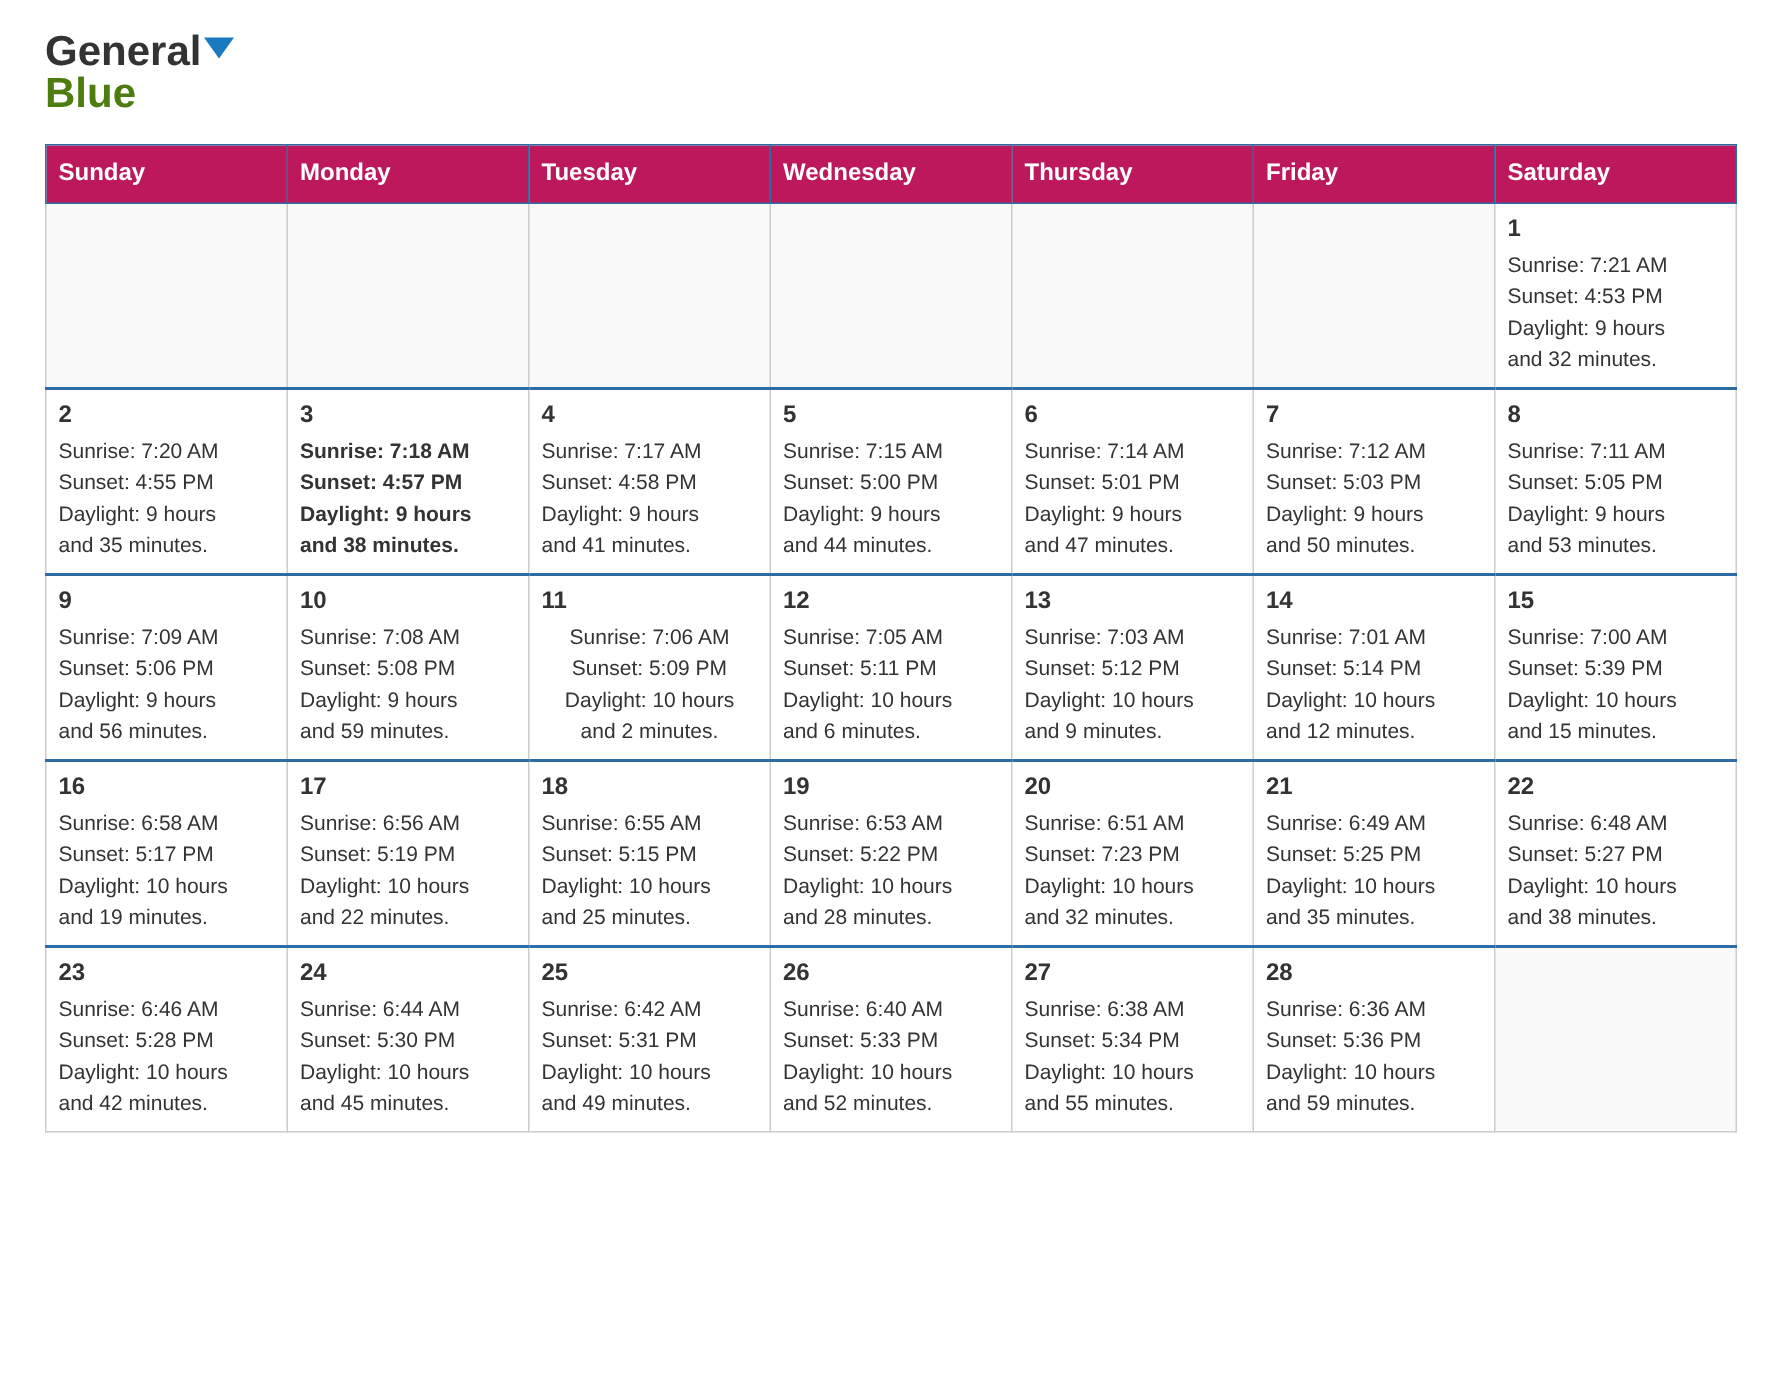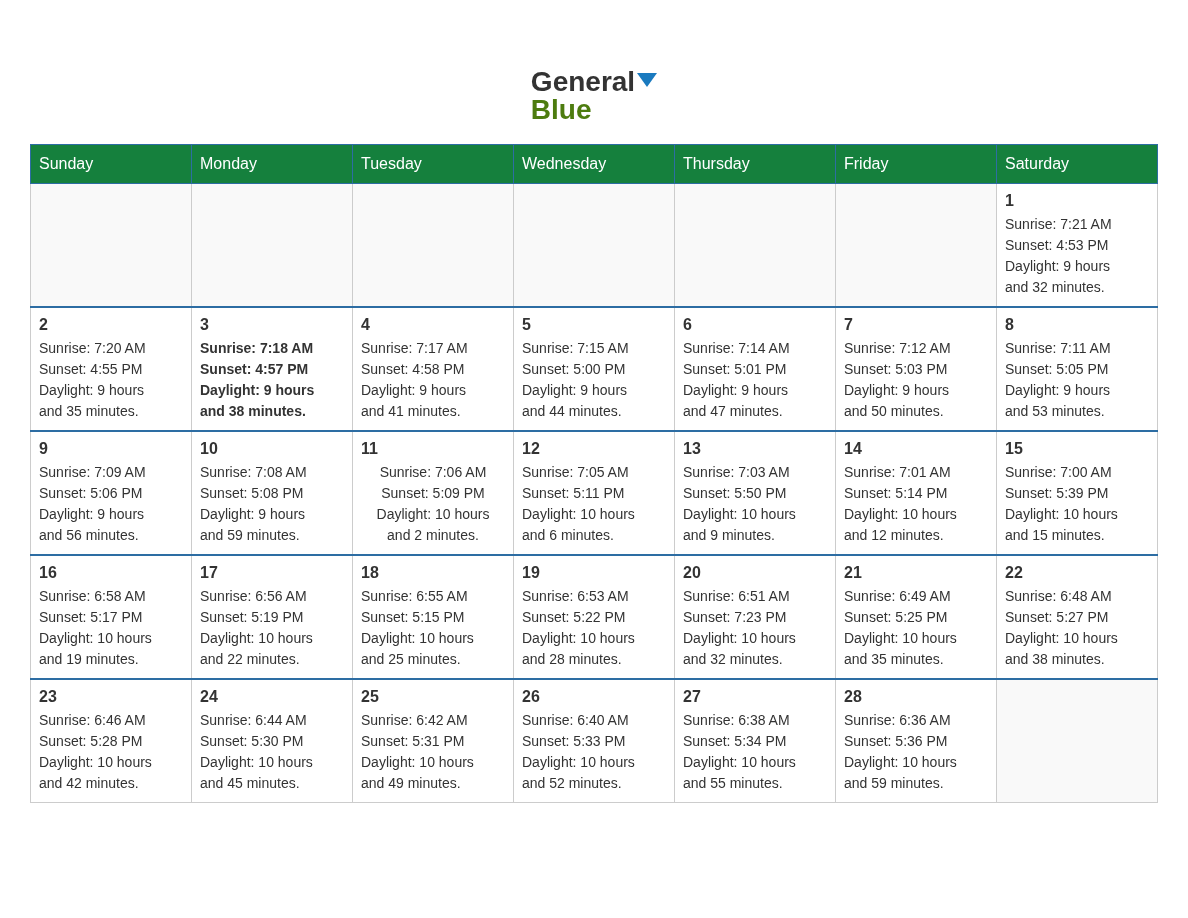--- a/index.html
+++ b/index.html
@@ -4,24 +4,23 @@
   <style>
     * { box-sizing: border-box; margin: 0; padding: 0; }
     body {
       font-family: Arial, sans-serif;
       background: #fff;
       padding: 20px 30px;
       color: #333;
     }
     .header {
       display: flex;
-      justify-content: center;
+      justify-content: flex-start;
       align-items: flex-start;
       margin-bottom: 20px;
-      margin-top: 48px;
     }
     .logo {
       display: flex;
       flex-direction: column;
       align-items: flex-start;
     }
     .logo-text {
       font-size: 28px;
       font-weight: bold;
       color: #333;
@@ -60,26 +59,26 @@
     .location {
       font-size: 22px;
       color: #444;
       margin-top: 4px;
     }
     .calendar {
       width: 100%;
       border-collapse: collapse;
     }
     .calendar thead tr th {
-      background-color: #15803d;
+      background-color: #be185d;
       color: #fff;
       padding: 10px 8px;
       text-align: left;
       font-size: 16px;
-      font-weight: normal;
+      font-weight: bold;
       border: 1px solid #2d6da3;
     }
     .calendar tbody tr td {
       border: 1px solid #ccc;
       vertical-align: top;
       padding: 8px;
       width: 14.28%;
       height: 110px;
       font-size: 13px;
       color: #333;
@@ -222,21 +221,21 @@
         <td>
           <span class="day-number">12</span>
           <div class="day-info" style="white-space: pre-line;">Sunrise: 7:05 AM
 Sunset: 5:11 PM
 Daylight: 10 hours
 and 6 minutes.</div>
         </td>
         <td>
           <span class="day-number">13</span>
           <div class="day-info" style="white-space: pre-line;">Sunrise: 7:03 AM
-Sunset: 5:50 PM
+Sunset: 5:12 PM
 Daylight: 10 hours
 and 9 minutes.</div>
         </td>
         <td>
           <span class="day-number">14</span>
           <div class="day-info" style="white-space: pre-line;">Sunrise: 7:01 AM
 Sunset: 5:14 PM
 Daylight: 10 hours
 and 12 minutes.</div>
         </td>

